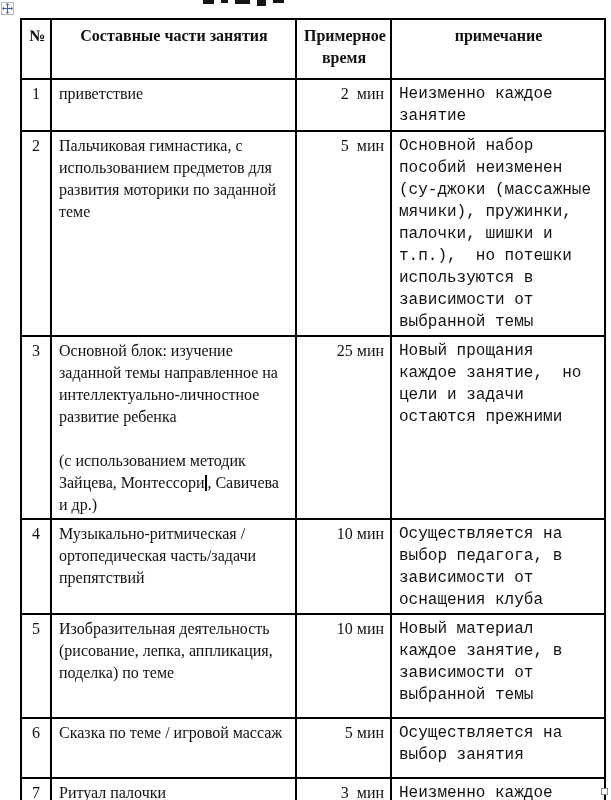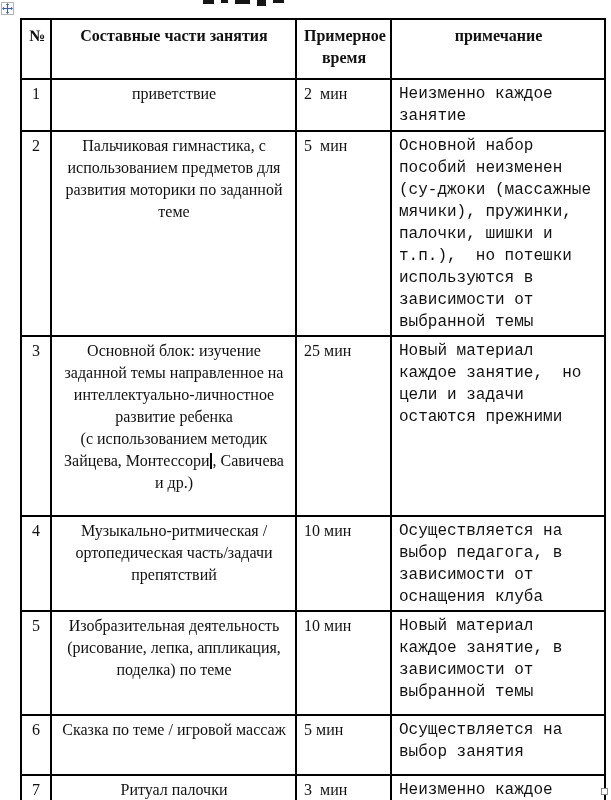--- a/index.html
+++ b/index.html
@@ -51,23 +51,23 @@
   tbody tr:nth-child(1){height:52px;}
   tbody tr:nth-child(2){height:187px;}
   tbody tr:nth-child(3){height:180px;}
   tbody tr:nth-child(4){height:71px;}
   tbody tr:nth-child(5){height:104px;}
   tbody tr:nth-child(6){height:60px;}
   tbody tr:nth-child(7){height:58px;}
 
   th{font-weight:bold;text-align:center;padding-top:5px;}
   .c-num{text-align:center;padding-left:2px;padding-right:2px;}
-  .c-time{text-align:left;white-space:pre;}
-  .c-parts p{margin:0;white-space:pre-wrap;text-align:center;}
-  .c-parts p + p{}
+  .c-time{text-align:right;white-space:pre;}
+  .c-parts p{margin:0;white-space:pre-wrap;}
+  .c-parts p + p{margin-top:22px;}
   .c-note{white-space:pre-wrap;font-family:Liberation Mono, monospace;}
 
   .text-cursor{
     display:inline-block;width:2px;height:16px;background:#000;
     vertical-align:-3px;margin-left:1px;
   }
 </style>
 </head>
 <body>
 
@@ -123,21 +123,21 @@
     <td class="c-note">Основной набор  пособий неизменен (су-джоки (массажные мячики), пружинки, палочки, шишки и т.п.),  но потешки используются в зависимости от выбранной темы</td>
   </tr>
 
   <tr>
     <td class="c-num">3</td>
     <td class="c-parts">
             <p>Основной блок: изучение заданной темы направленное на интеллектуально-личностное развитие ребенка</p>
             <p>(с использованием методик Зайцева, Монтессори<span class="text-cursor"></span>, Савичева и др.)</p>
           </td>
     <td class="c-time">25 мин</td>
-    <td class="c-note">Новый материал каждое занятие,  но цели и задачи остаются прежними</td>
+    <td class="c-note">Новый прощания каждое занятие,  но цели и задачи остаются прежними</td>
   </tr>
 
   <tr>
     <td class="c-num">4</td>
     <td class="c-parts">
             <p>Музыкально-ритмическая /ортопедическая часть/задачи препятствий</p>
           </td>
     <td class="c-time">10 мин</td>
     <td class="c-note">Осуществляется на выбор педагога, в зависимости от оснащения клуба</td>
   </tr>

